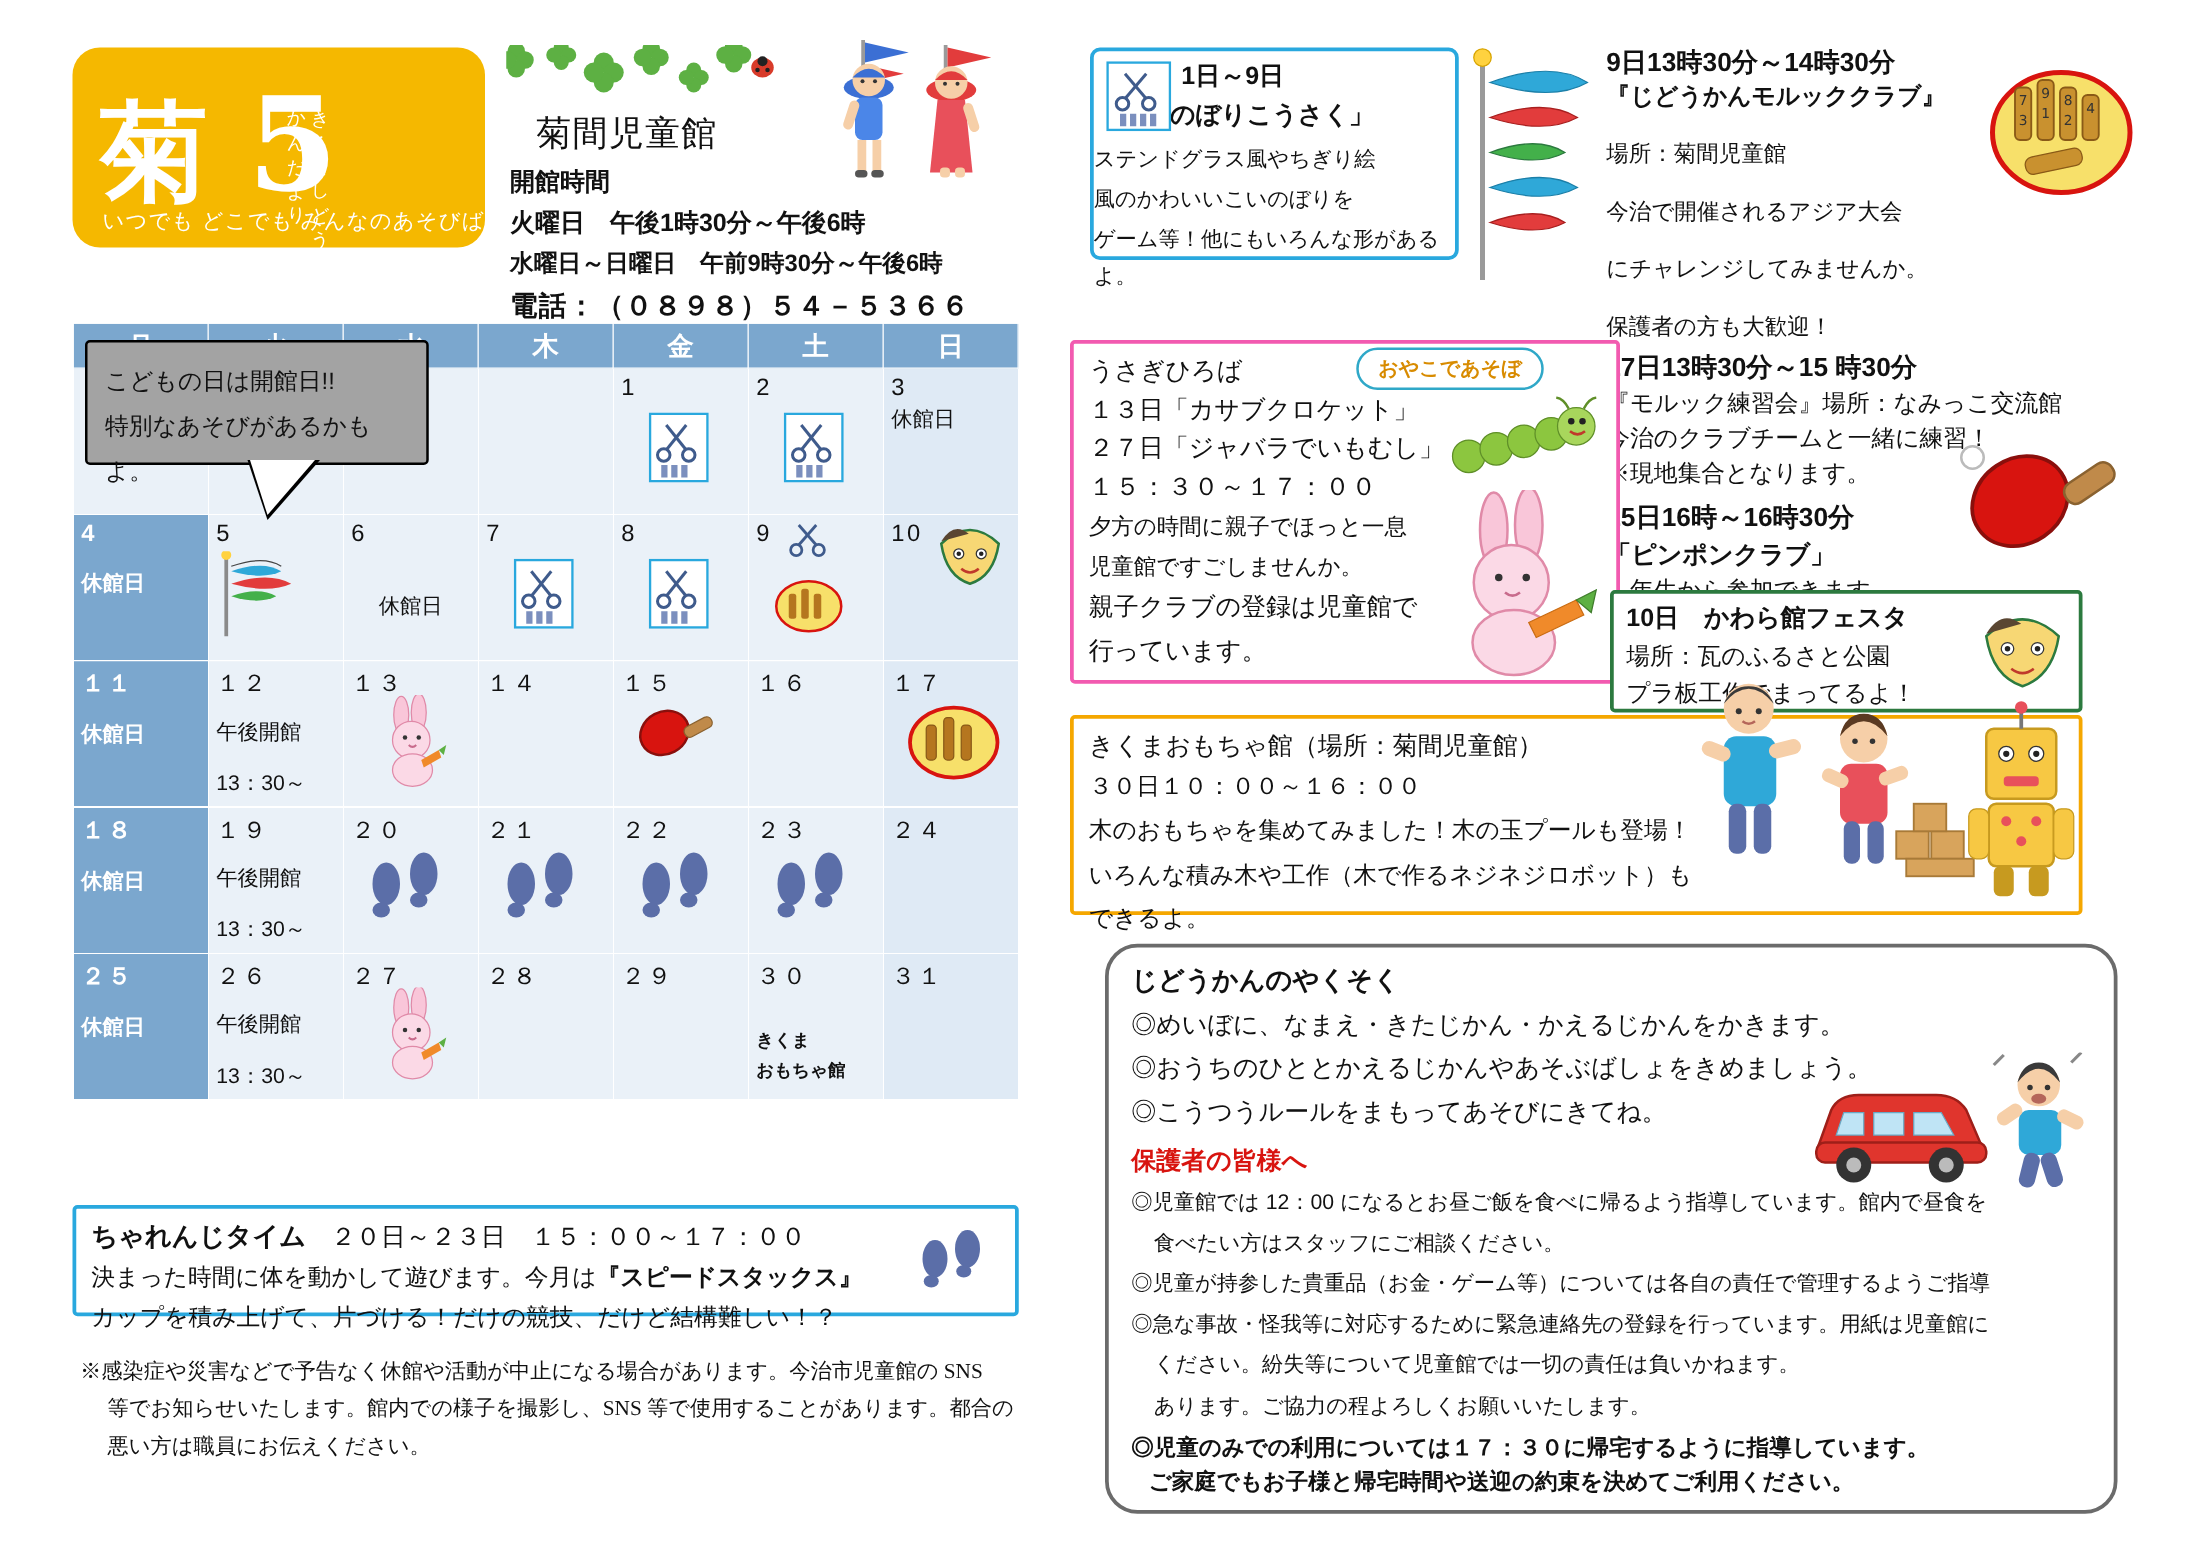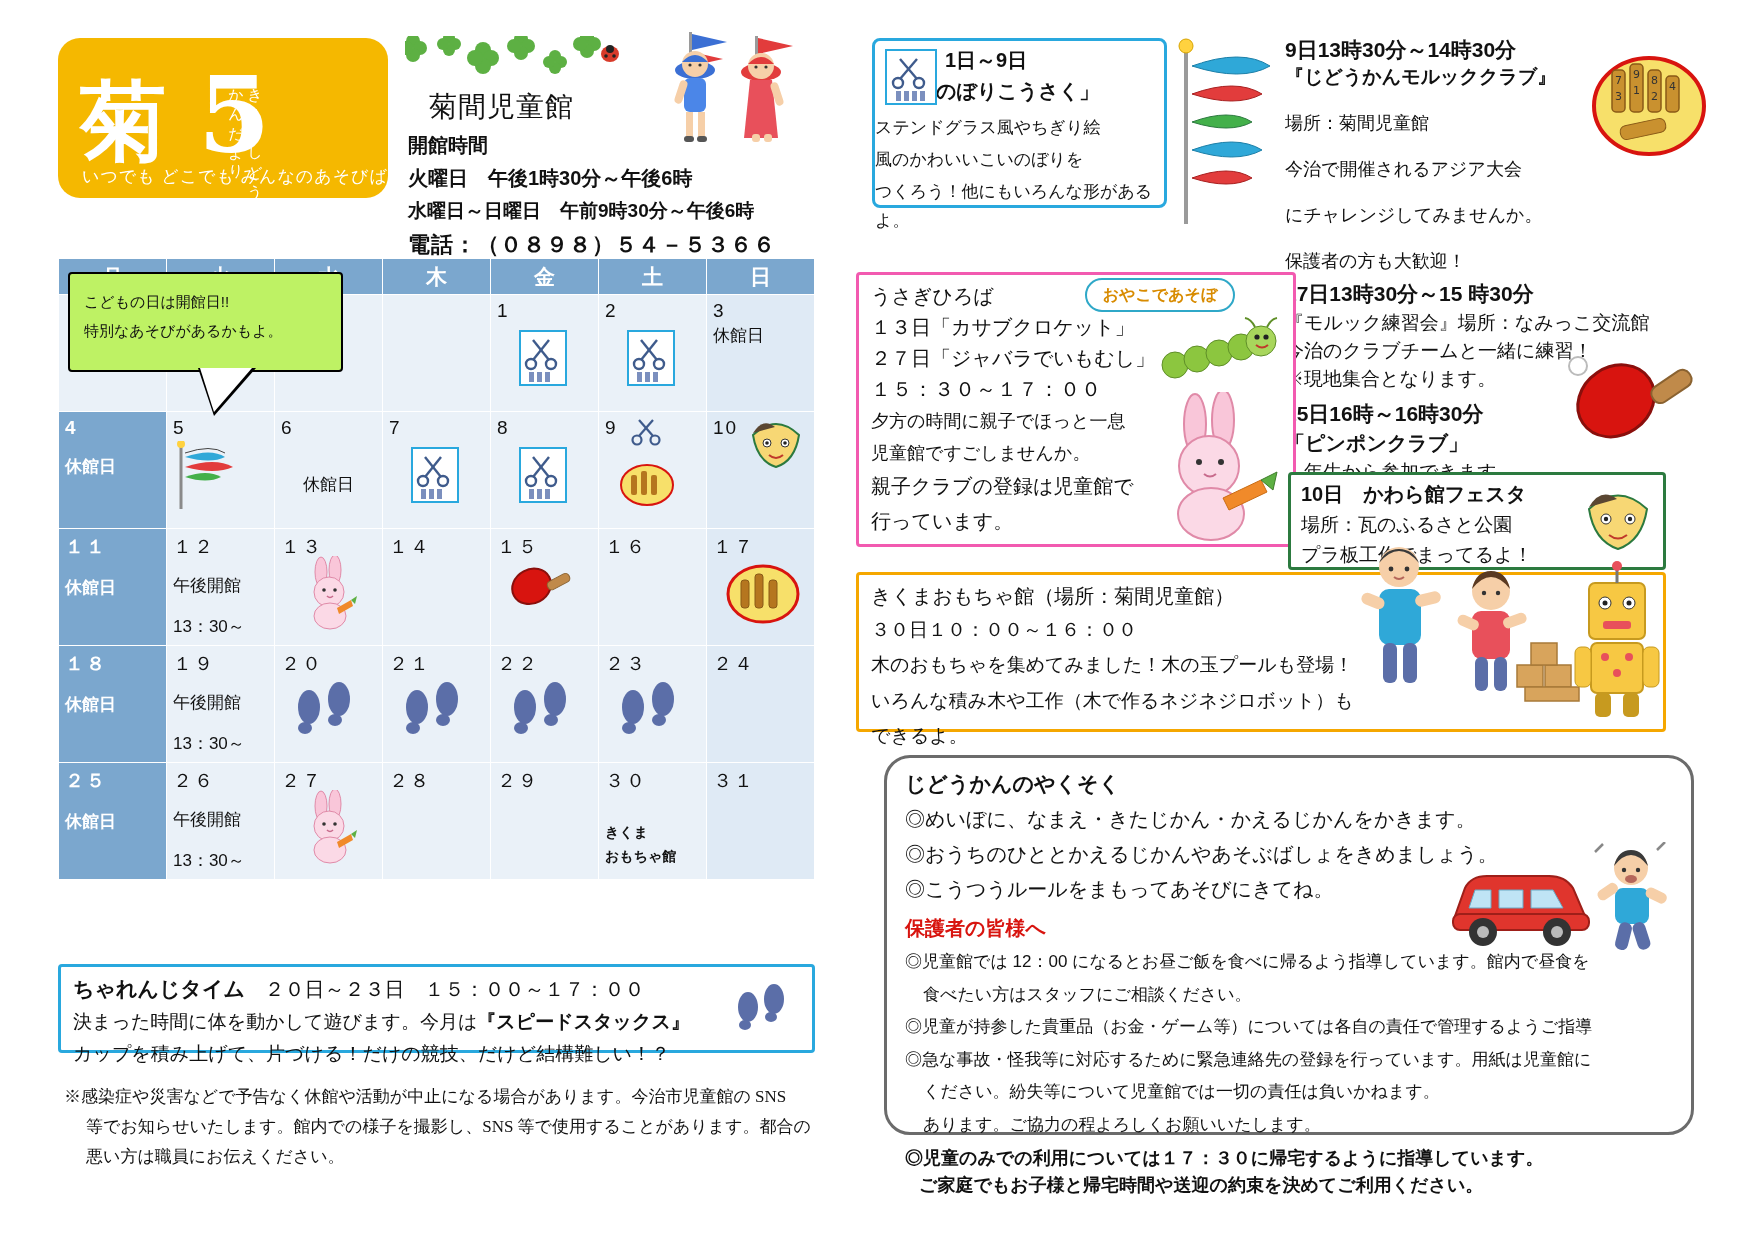--- a/index.html
+++ b/index.html
@@ -69,22 +69,22 @@
   td .dnum { font-size: 19px; letter-spacing: 2px; }
   td .closedtxt { font-size: 17px; margin-top: 34px; text-align: center; }
   td .pm { font-size: 17px; margin-top: 14px; }
   td .pm2 { font-size: 17px; margin-top: 18px; }
   td .small-lbl { font-size: 14px; font-weight: bold; margin-top: 30px; }
   td .small-lbl2 { font-size: 14px; font-weight: bold; margin-top: 6px; }
 
   
   .bubble {
     position: absolute; left: 68px; top: 272px; width: 275px; height: 100px;
-    border: 2px solid #000; background: #bef264; border-radius: 4px;
-    font-size: 15px; padding: 14px 10px 0 14px; line-height: 1.9;
+    border: 2px solid #000; background: #a3a3a3; border-radius: 4px;
+    font-size: 19px; padding: 14px 10px 0 14px; line-height: 1.9;
     z-index: 5;
   }
   .bubble:after {
     content: ""; position: absolute; left: 130px; bottom: -42px;
     width: 0; height: 0; border-left: 14px solid transparent;
     border-right: 38px solid transparent; border-top: 44px solid #fff;
     filter: drop-shadow(0 2px 0 #000);
   }
   .bubble-tail {
     position: absolute; left: 128px; bottom: -46px; width: 0; height: 0;
@@ -157,21 +157,21 @@
 
   .box-kawara {
     position: absolute; left: 1288px; top: 472px; width: 378px; height: 98px;
     border: 3px solid #2c7a3f; border-radius: 4px; background: #fff;
     padding: 6px 10px;
   }
   .box-kawara .hd { font-size: 20px; font-weight: bold; }
   .box-kawara .l { font-size: 19px; margin-top: 4px; }
 
   .box-yakusoku {
-    position: absolute; left: 884px; top: 755px; width: 810px; height: 380px;
+    position: absolute; left: 884px; top: 755px; width: 810px; height: 456px;
     border: 3px solid #6b6b6b; border-radius: 26px; background: #fff;
     padding: 12px 18px;
   }
   .box-yakusoku .hd { font-size: 21px; font-weight: bold; }
   .box-yakusoku .li { font-size: 20px; margin-top: 8px; }
   .box-yakusoku .hd2 { font-size: 20px; font-weight: bold; color: #d8140f; margin-top: 12px; }
   .box-yakusoku .li2 { font-size: 17px; margin-top: 7px; line-height: 1.5; }
   .box-yakusoku .li2.ind { padding-left: 18px; }
   .box-yakusoku .li3 { font-size: 18px; font-weight: bold; margin-top: 9px; }
   .box-yakusoku .li3b { font-size: 18px; font-weight: bold; margin-top: 3px; padding-left: 14px; }
@@ -624,21 +624,21 @@
           <rect x="11" y="42" width="5" height="10"></rect>
           <rect x="19" y="42" width="5" height="10"></rect>
           <rect x="27" y="42" width="5" height="10"></rect>
           <rect x="35" y="42" width="5" height="10"></rect>
         </g>
     </svg>
     <div class="t1">1日～9日</div>
     <div class="t2">「こいのぼりこうさく」</div>
     <div class="body">ステンドグラス風やちぎり絵</div>
     <div class="body" style="margin-top:2px">風のかわいいこいのぼりを</div>
-    <div class="body" style="margin-top:2px">つくろう！他にもいろんな形があるよ。</div>
+    <div class="body" style="margin-top:2px">ゲーム等！他にもいろんな形があるよ。</div>
   </div>
 
   <svg style="position:absolute;left:1172px;top:38px" width="115" height="190" viewBox="0 0 115 190">
     <line x1="14" y1="8" x2="14" y2="186" stroke="#9a9a9a" stroke-width="4"></line>
     <circle cx="14" cy="8" r="7" fill="#ffd23f" stroke="#d8a400"></circle>
     <path d="M20 28 q50 -18 78 0 q-28 16 -78 0 z" fill="#2fa8d8" stroke="#1b7fa8"></path>
     <g>
         <path d="M24 24 q2 -5 6 0" stroke="#fff" stroke-width="2" fill="none"></path>
       </g>
     <path d="M20 56 q44 -16 70 0 q-26 14 -70 0 z" fill="#e23c3c" stroke="#a81f1f"></path>

